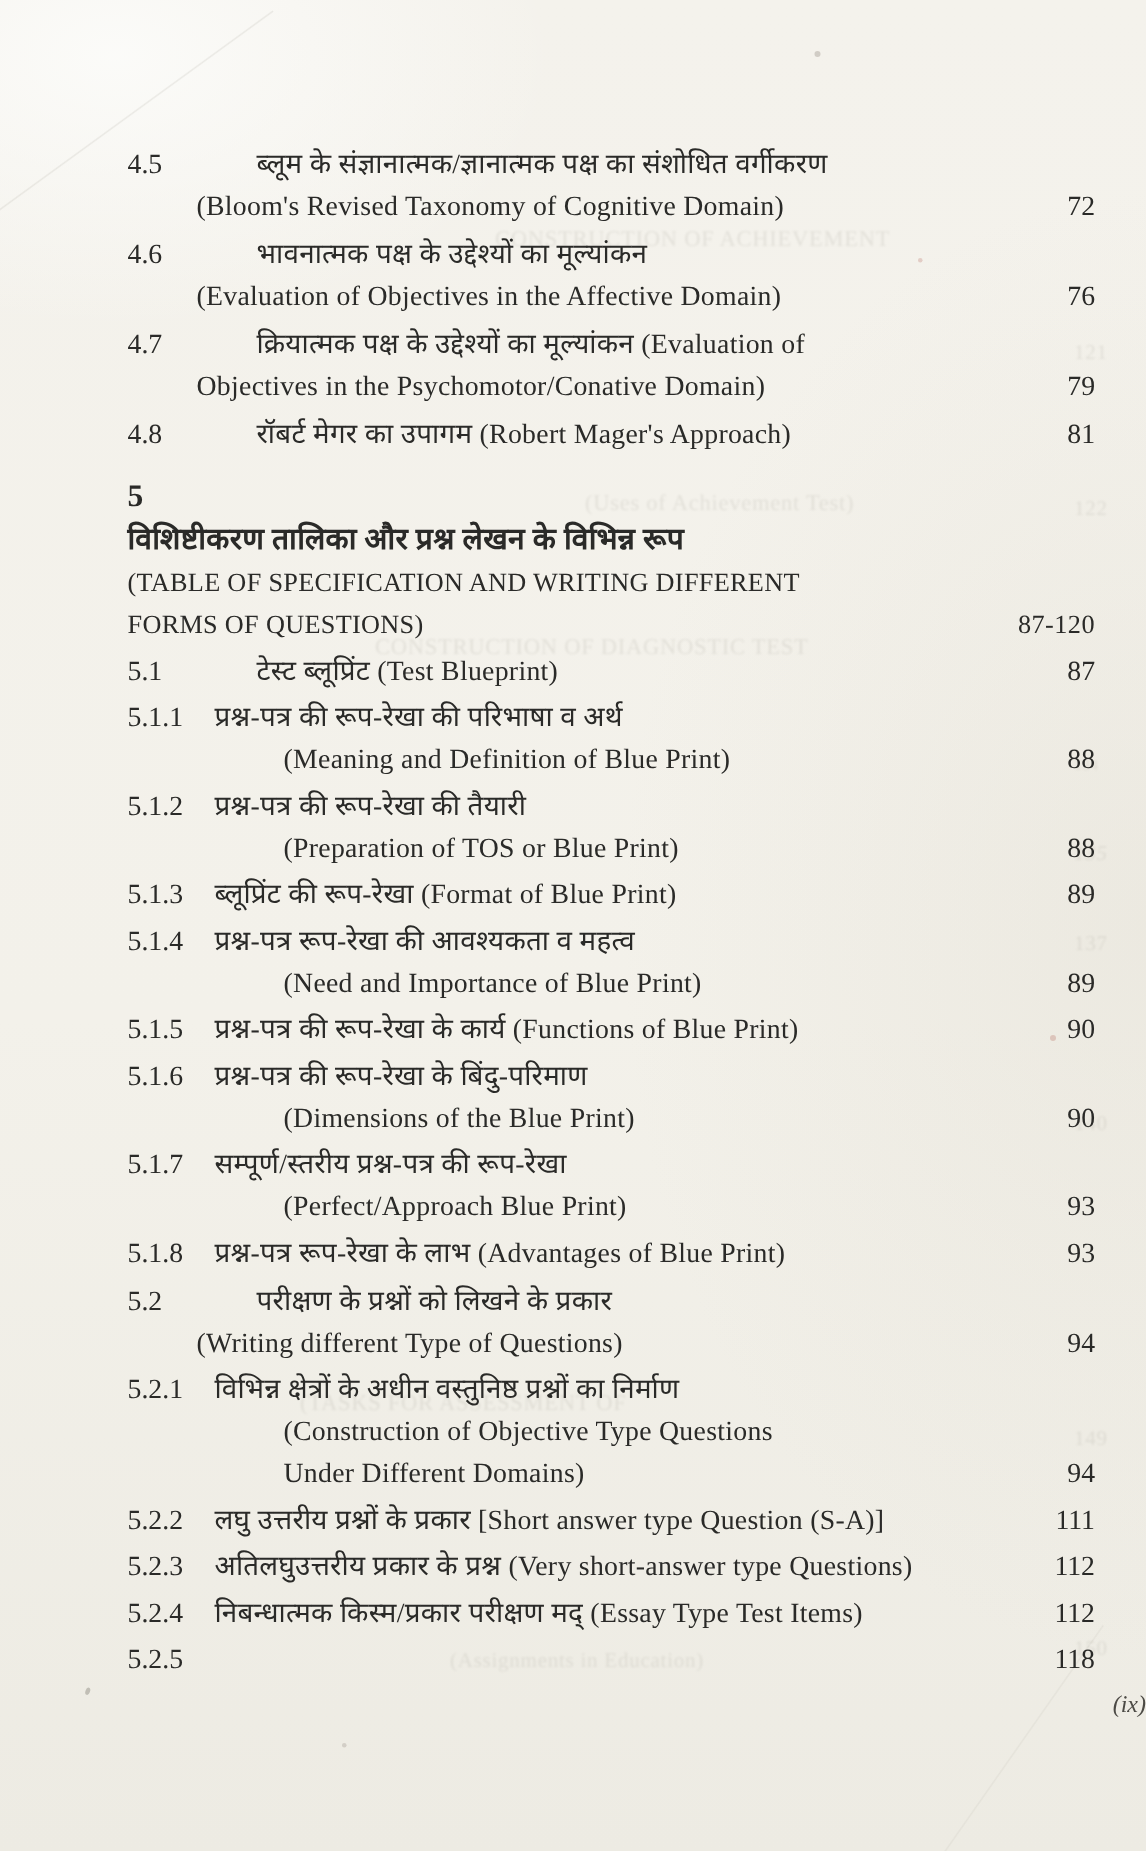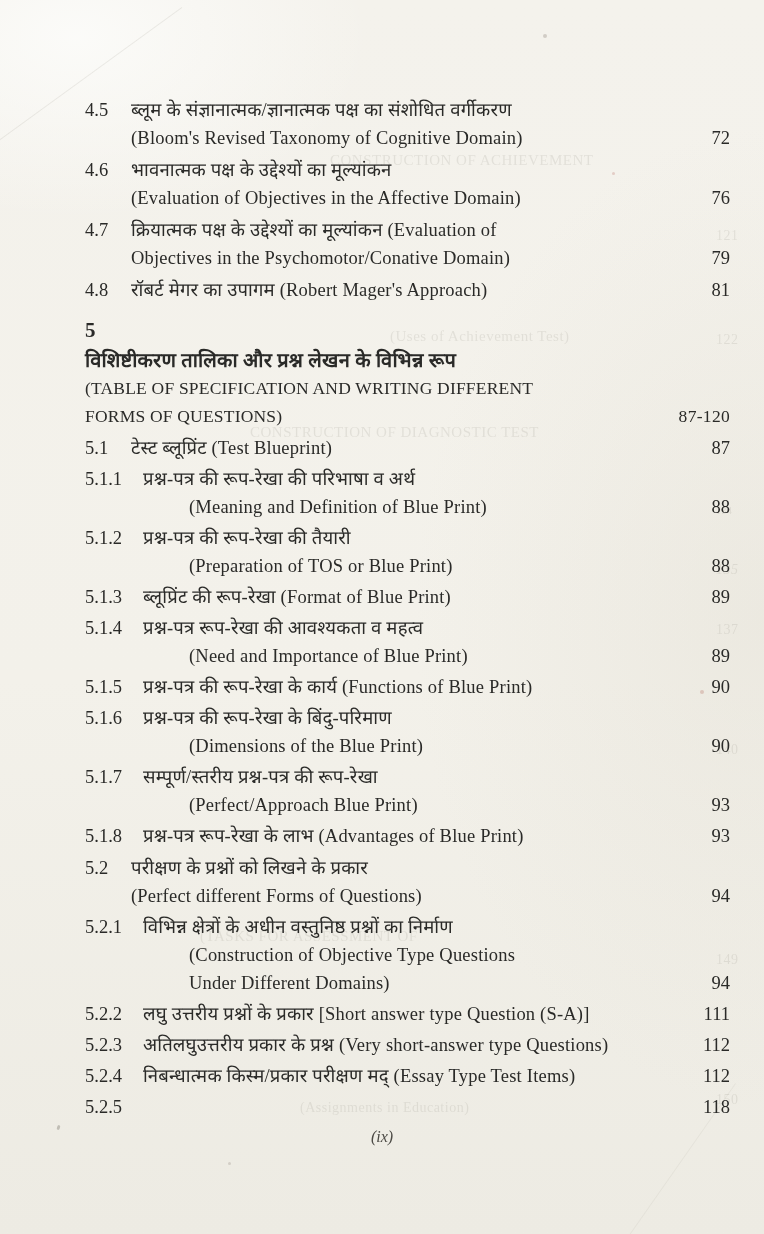--- a/index.html
+++ b/index.html
@@ -34,29 +34,29 @@
     position:absolute; color:#8a877c; opacity:.16; filter:blur(.7px);
     font-size:15px; letter-spacing:.5px; white-space:nowrap;
   }
 
   
   .toc { position:absolute; left:85px; top:92px; width:645px; }
   .row { display:flex; align-items:baseline; line-height:28px; height:28px; font-size:18.5px; white-space:nowrap; }
   .row .num { flex:0 0 46px; }
   .row .txt { letter-spacing:.2px; }
   .row .pg  { margin-left:auto; padding-left:8px; }
-  .row.l1 { margin-top:4px; }
+  .row.l1 { margin-top:4px;gap:40px; }
   .row.l2 { margin-top:3px; }
   .row.l2 .num { flex:0 0 58px; }
   .row.c1 .txt { padding-left:46px; }
   .row.c2 .txt { padding-left:104px; }
   .row.sec-num   { margin-top:12px; font-weight:bold; font-size:21px; }
   .row.sec-title { font-weight:bold; font-size:20px; margin-top:2px; }
   .row.sec-caps  { font-size:17.5px; letter-spacing:.3px; }
-  .footer { position:absolute; left:0; right:0; top:1128px; text-align:center;
+  .footer { position:absolute; left:0; right:0; top:1128px; text-align:right;
             font-style:italic; font-size:16px; color:#4c4a45; }
 </style>
 </head>
 <body>
 
 <div class="paper">
 
   <div class="ghost" id="ghost-layer">
       <span style="left: 330px; top: 152px; font-size: 15px;">CONSTRUCTION OF ACHIEVEMENT</span>
       <span style="left: 390px; top: 328px; font-size: 15px;">(Uses of Achievement Test)</span>
@@ -182,21 +182,21 @@
       <div class="row l2">
         <span class="num">5.1.8</span>
         <span class="txt">प्रश्न-पत्र रूप-रेखा के लाभ (Advantages of Blue Print)</span>
         <span class="pg">93</span>
       </div>
       <div class="row l1">
         <span class="num">5.2</span>
         <span class="txt">परीक्षण के प्रश्नों को लिखने के प्रकार</span>
       </div>
       <div class="row c1">
-        <span class="txt">(Perfect different Forms of Questions)</span>
+        <span class="txt">(Writing different Type of Questions)</span>
         <span class="pg">94</span>
       </div>
       <div class="row l2">
         <span class="num">5.2.1</span>
         <span class="txt">विभिन्न क्षेत्रों के अधीन वस्तुनिष्ठ प्रश्नों का निर्माण</span>
       </div>
       <div class="row c2">
         <span class="txt">(Construction of Objective Type Questions</span>
       </div>
       <div class="row c2">

